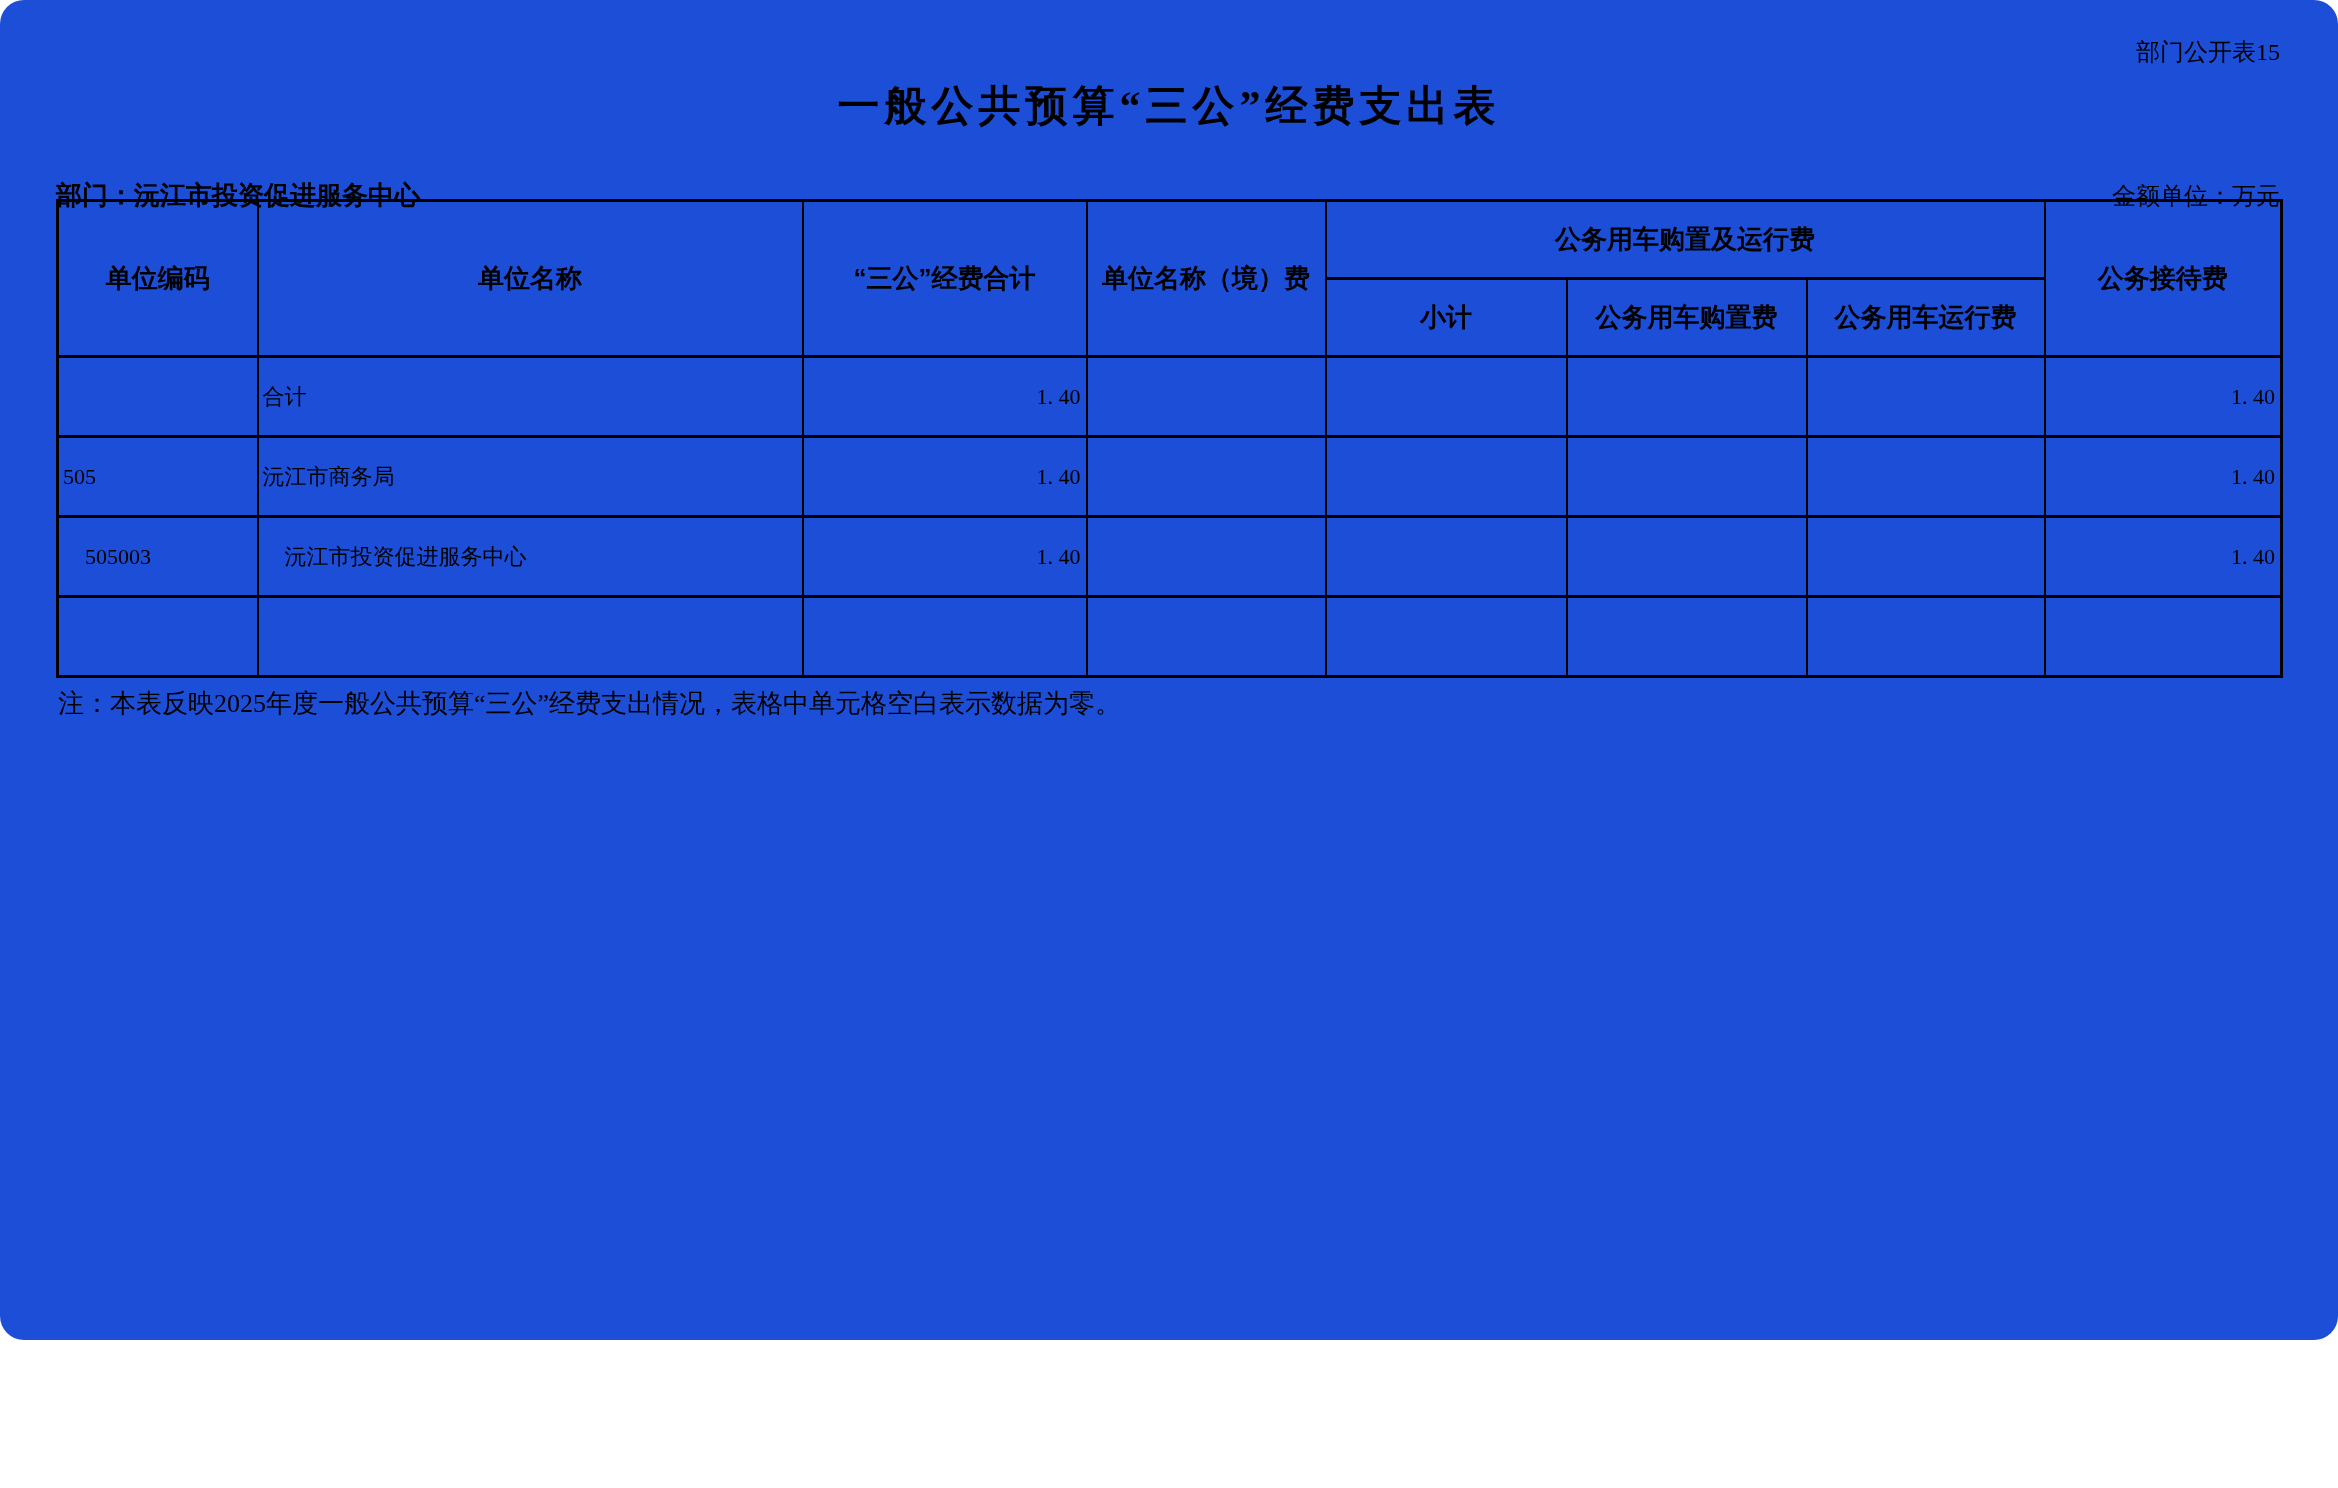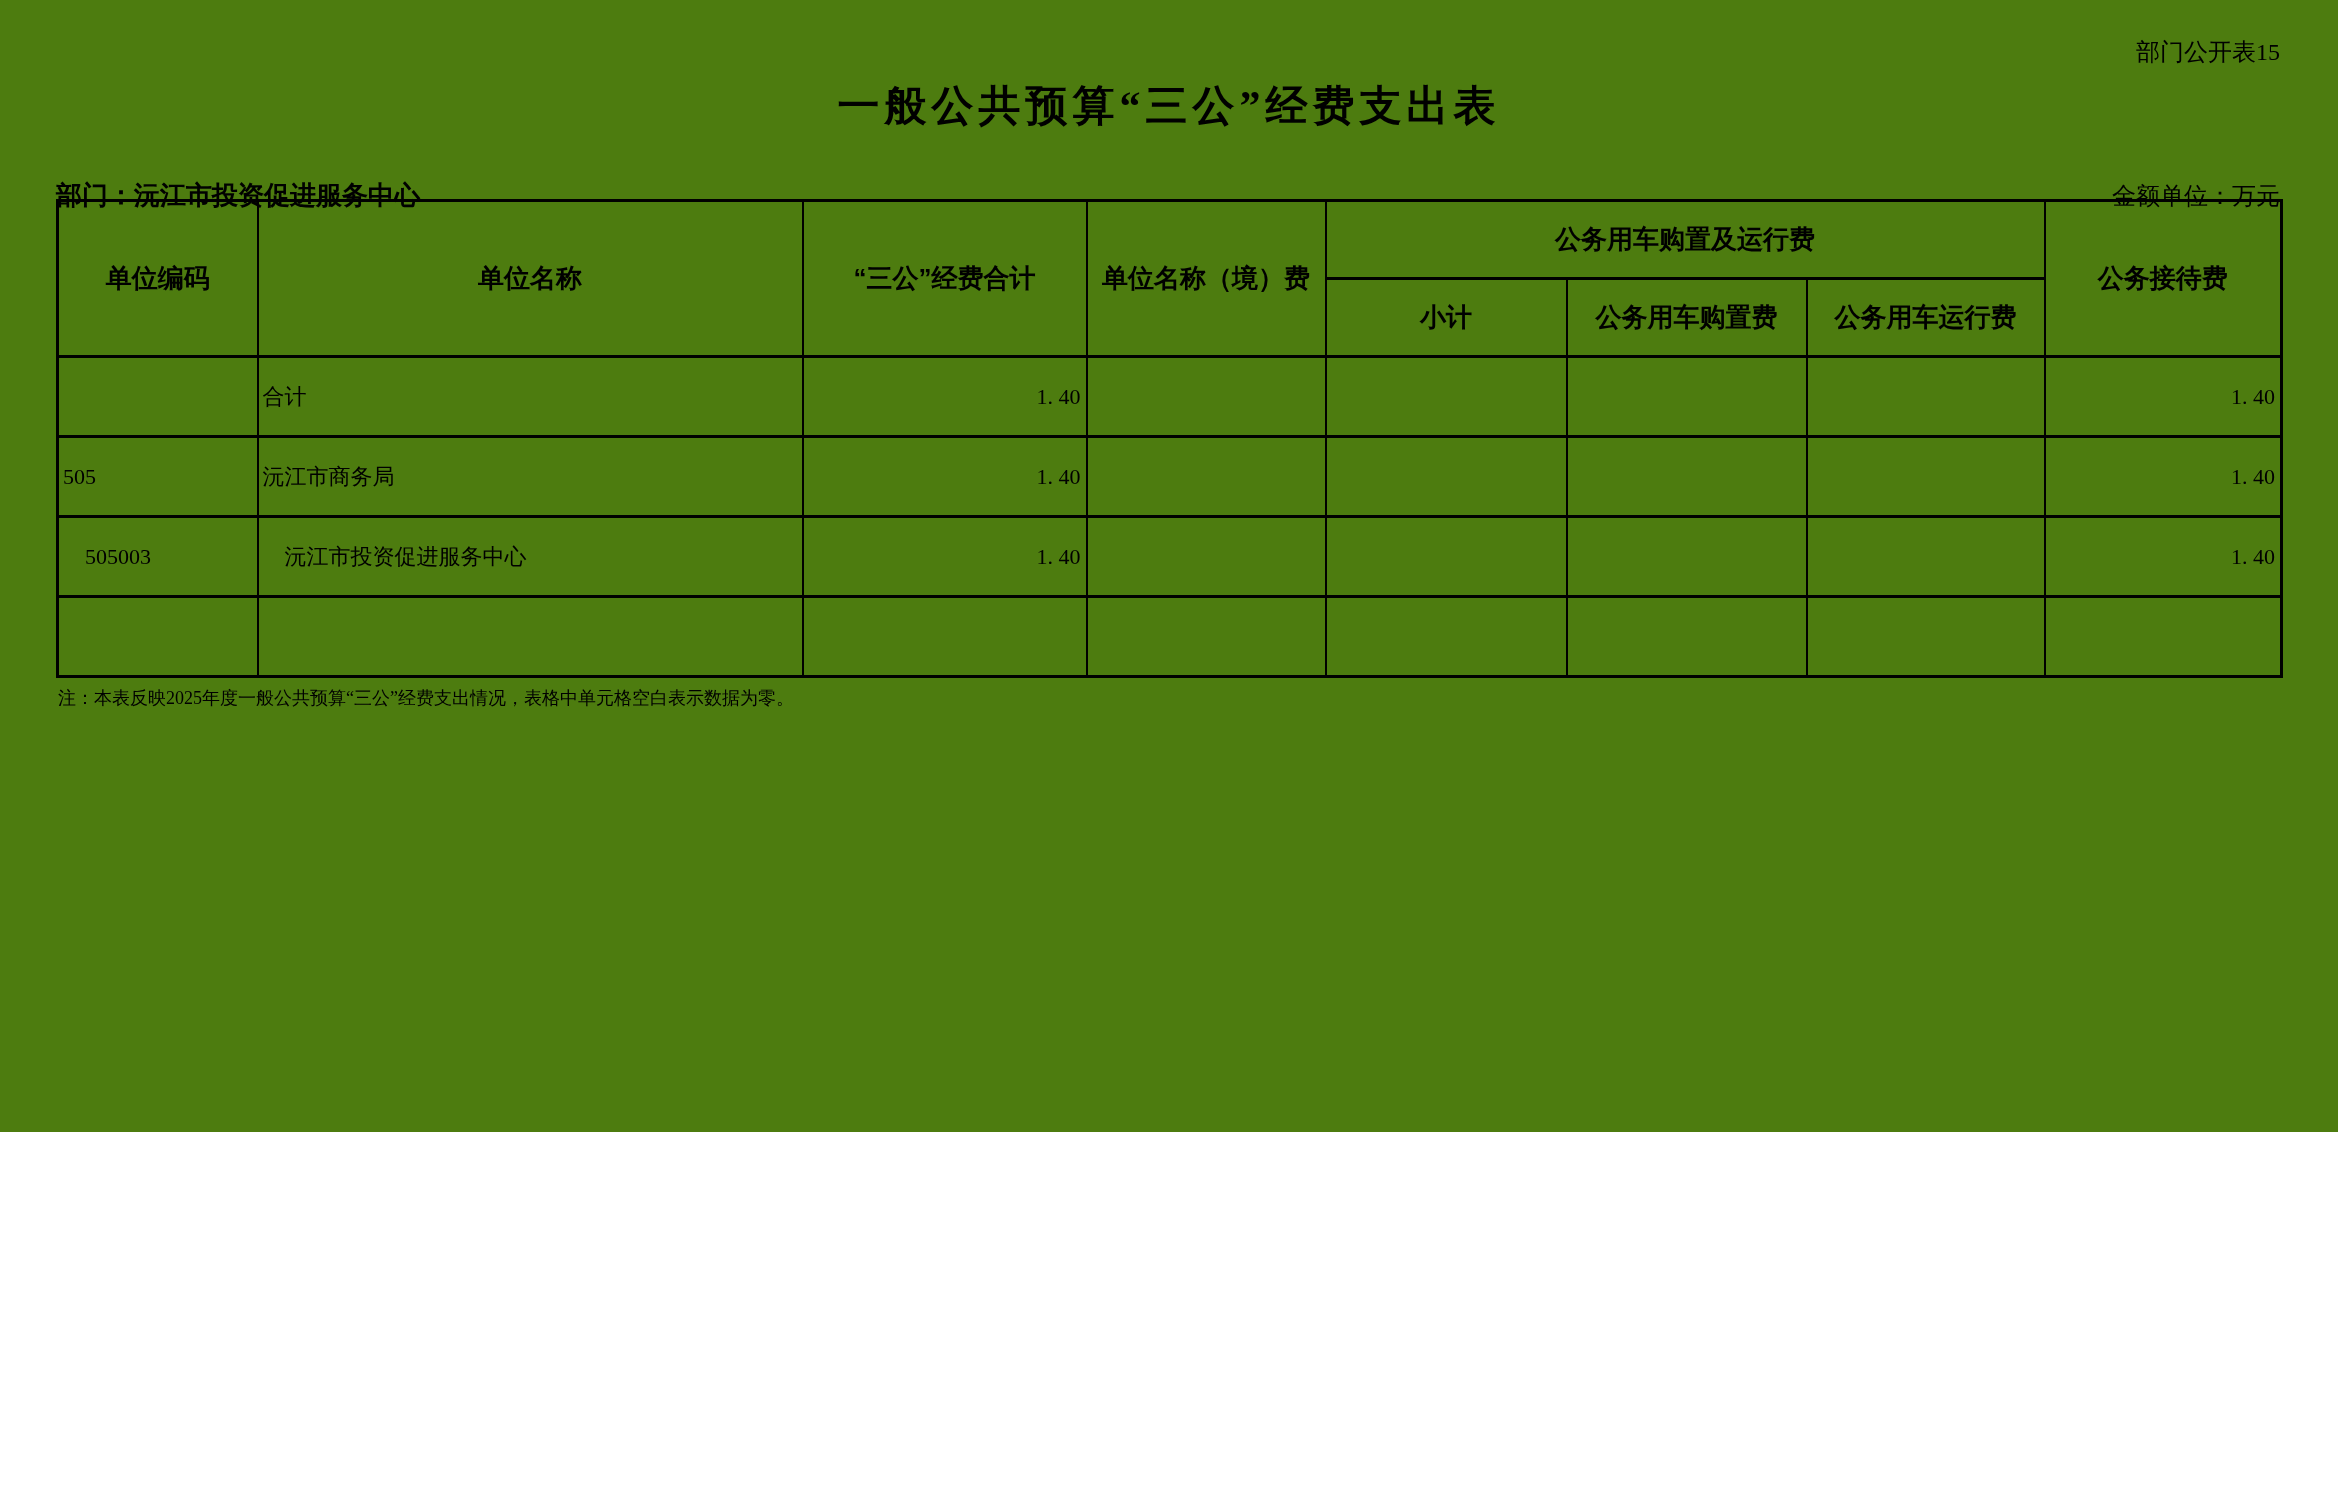--- a/index.html
+++ b/index.html
@@ -1,24 +1,25 @@
 <!DOCTYPE html>
 <html><head>
 <meta charset="utf-8">
 <style>
   * { margin: 0; padding: 0; box-sizing: border-box; }
   html, body { background: #ffffff; }
   .page {
     position: relative;
     width: 2338px;
-    height: 1132px;
-    background: #4d7c0f;
+    height: 1340px;
+    background: #1d4ed8;
     overflow: hidden;
     font-family: "Liberation Serif", "DejaVu Serif", serif;
     color: #000000;
+    border-radius: 24px;
   }
   .doc-ref {
     position: absolute;
     top: 36px;
     left: 0;
     width: 2280px;
     text-align: right;
     font-size: 24px;
     font-family: "Liberation Serif", "DejaVu Serif", serif;
   }
@@ -82,21 +83,21 @@
     height: 80px;
     font-size: 22px;
     font-family: Liberation Serif, serif;
   }
   td.c-left  { text-align: left;  padding-left: 4px; }
   td.c-right { text-align: right; padding-right: 5px; margin-left: 12px; }
   .note {
     position: absolute;
     top: 686px;
     left: 58px;
-    font-size: 18px;
+    font-size: 26px;
     font-family: "Liberation Serif", "DejaVu Serif", serif;
     text-align: right;
   }
 </style>
 </head>
 <body>
 
 <div class="page">
 
   <div class="doc-ref">部门公开表15</div>

